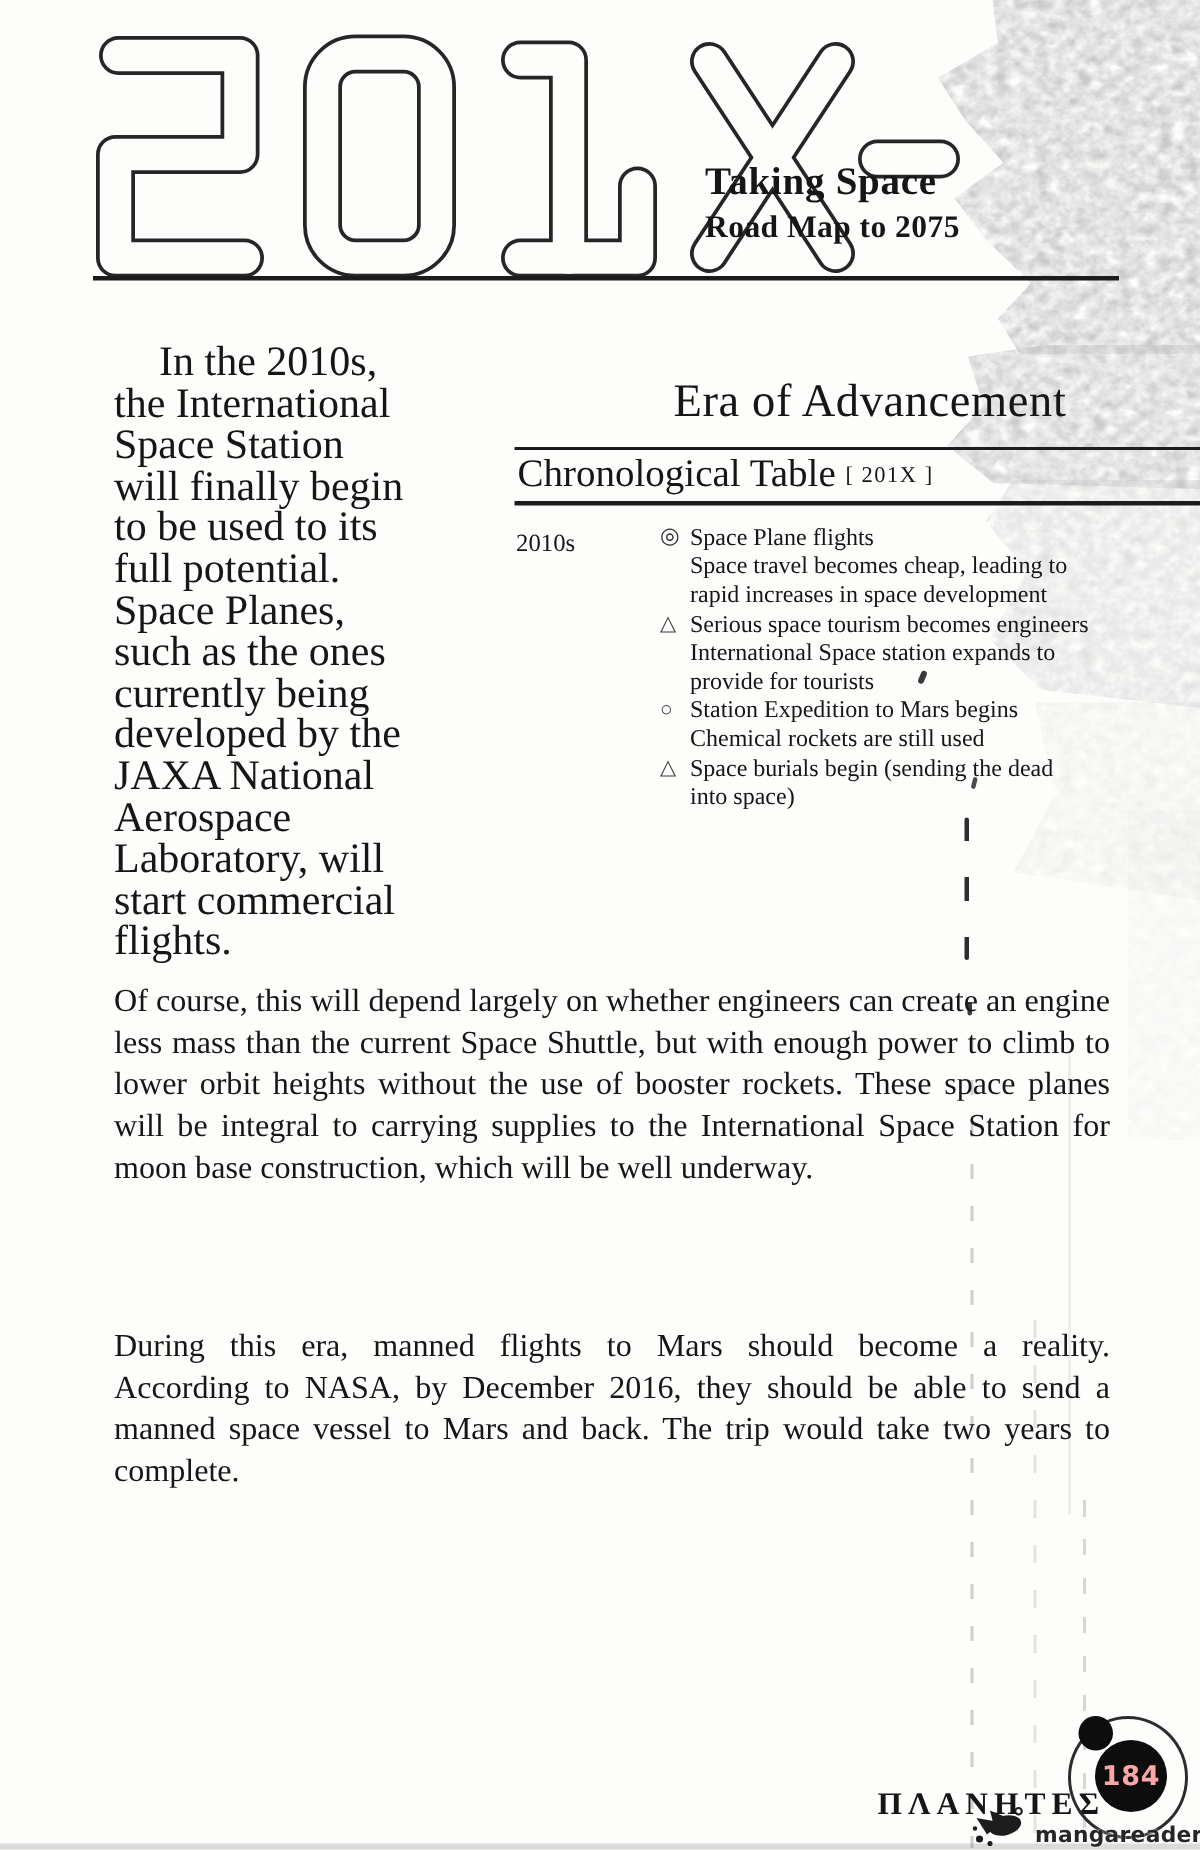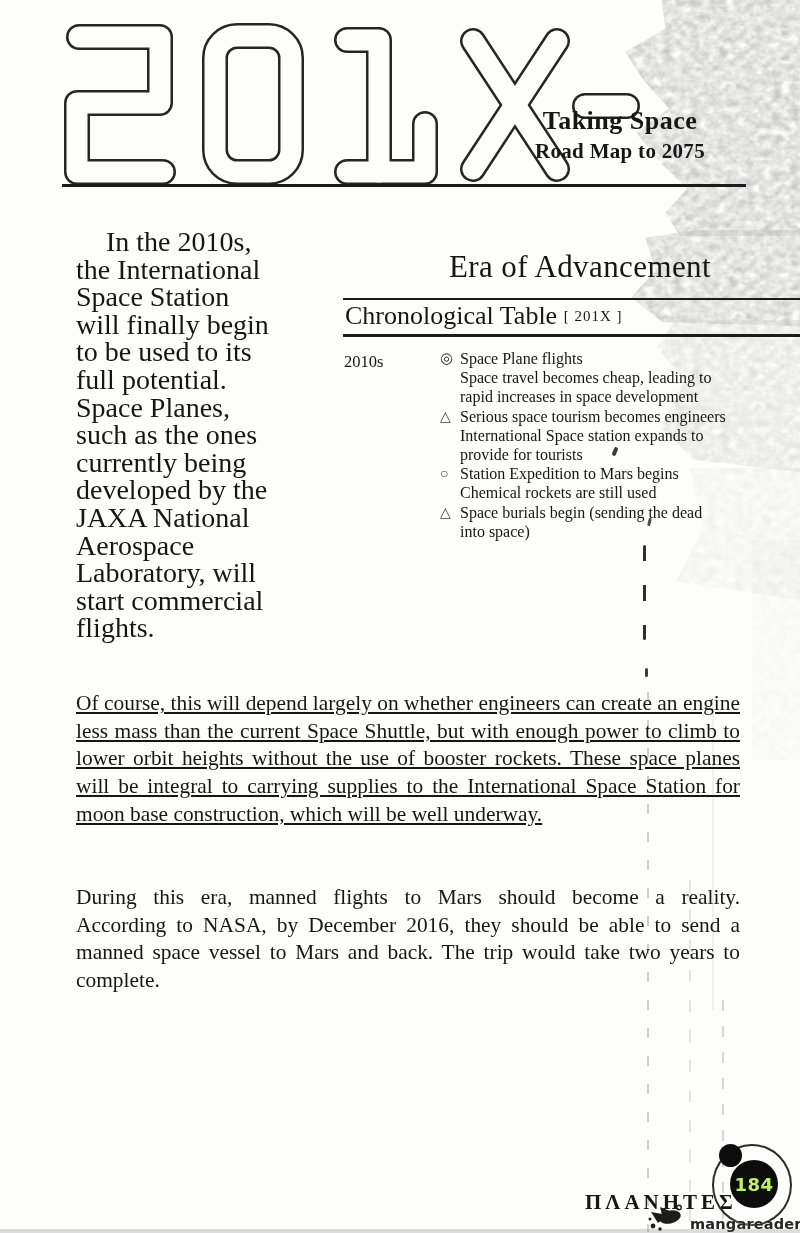--- a/index.html
+++ b/index.html
@@ -35,21 +35,21 @@
   .dash-faint4{left:712px;top:700px;width:2px;height:310px;background:rgba(40,40,40,.07);}
   .speck1{left:613px;top:447px;width:4px;height:9px;background:#3a3a3a;border-radius:2px;transform:rotate(22deg);}
   .speck2{left:648px;top:518px;width:3px;height:8px;background:#4a4a4a;border-radius:2px;transform:rotate(14deg);}
   .bottom-edge{left:0;top:1229px;width:800px;height:4px;background:rgba(120,120,120,.25);}
 
   
   .logo-svg{position:absolute;left:0;top:0;z-index:3;}
   .lg-b{fill:none;stroke:#262626;stroke-width:26;stroke-linecap:round;stroke-linejoin:round;}
   .lg-w{fill:none;stroke:#fdfdfc;stroke-width:21;stroke-linecap:round;stroke-linejoin:round;}
   .logo-rule{position:absolute;left:62px;top:184px;width:684px;height:3px;background:#1c1c1c;z-index:3;}
-  .tagline{position:absolute;left:470px;top:106px;width:300px;text-align:center;z-index:4;}
+  .tagline{position:absolute;left:470px;top:106px;width:300px;text-align:left;z-index:4;}
   .tagline-title{font-size:26px;font-weight:bold;letter-spacing:.5px;}
   .tagline-sub{font-size:21px;font-weight:bold;margin-top:3px;letter-spacing:.3px;}
 
   
   .intro{position:absolute;left:76px;top:228px;width:200px;z-index:3;
     font-size:28px;line-height:27.6px;white-space:pre-line;text-indent:30px;}
 
   
   .era-heading{position:absolute;left:380px;top:249px;width:400px;margin:0;z-index:4;
     text-align:center;font-size:31px;font-weight:normal;letter-spacing:.4px;}
@@ -62,31 +62,31 @@
 
   .timeline{position:absolute;left:440px;top:349px;width:335px;z-index:4;}
   .tl-item{position:relative;padding-left:20px;font-size:16px;line-height:19.2px;}
   .tl-bullet{position:absolute;left:0;top:0;font-size:14px;color:#3c3c3c;line-height:19.2px;}
   .tl-bullet.dbl{font-size:15px;color:#2f2f2f;}
   .tl-text{white-space:pre-line;}
 
   
   .para{position:absolute;left:76px;width:664px;z-index:3;
     font-size:21.4px;line-height:27.7px;text-align:justify;}
-  .p1{top:690px;text-decoration:underline;}
+  .p1{top:654px;}
   .p2{top:884px;word-spacing:2px;}
 
   
   .series-title{position:absolute;left:585px;top:1170px;z-index:4;
     font-size:21px;font-weight:bold;letter-spacing:4px;margin-top:20px;}
   .badge{position:absolute;left:712px;top:1144px;width:80px;height:84px;z-index:4;}
   .orbit{position:absolute;left:0;top:0;width:76px;height:78px;border:2px solid #2c2c2c;border-radius:50%;}
   .planet{position:absolute;left:18px;top:16px;width:48px;height:48px;background:#0d0d0d;border-radius:50%;
     display:flex;align-items:center;justify-content:center;
-    color:#bef264;font-family:"DejaVu Sans", sans-serif;font-weight:bold;font-size:18px;letter-spacing:.5px;}
+    color:#fca5a5;font-family:"DejaVu Sans", sans-serif;font-weight:bold;font-size:18px;letter-spacing:.5px;}
   .moon{position:absolute;left:7px;top:0px;width:23px;height:23px;background:#0d0d0d;border-radius:50%;}
   .watermark{position:absolute;left:648px;top:1204px;z-index:5;display:flex;align-items:flex-end;}
   .wm-text{font-family:"DejaVu Sans", sans-serif;font-weight:bold;font-size:14.5px;color:#262626;
     text-shadow:0 0 2px rgba(255,255,255,.9);letter-spacing:.2px;margin-left:2px;}
 </style>
 </head>
 <body>
 
 <svg width="0" height="0" style="position:absolute" aria-hidden="true">
   <defs>

